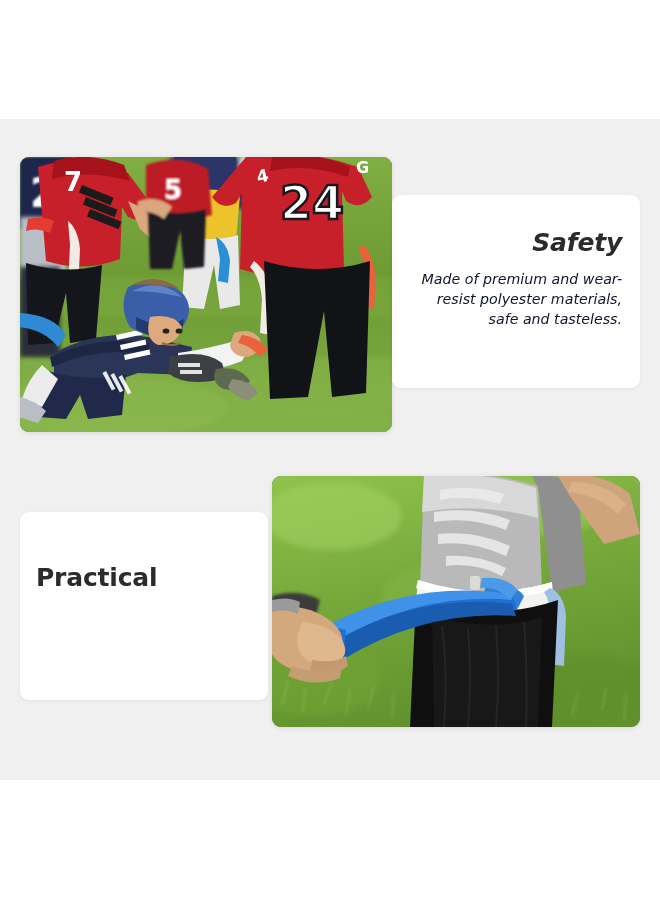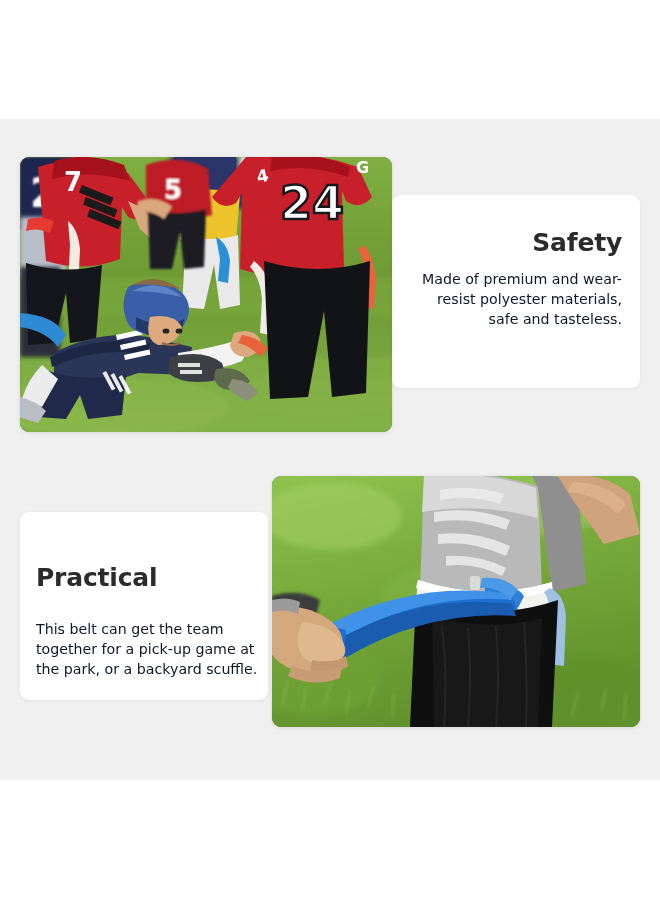--- a/index.html
+++ b/index.html
@@ -34,27 +34,27 @@
     font-weight:bold;
     letter-spacing:-0.2px;
     line-height:1.1;
   }
   .body-text {
     color:#0f172a;
     font-size:14.2px;
     line-height:1.42;
   }
   .card-safety .inner {
-    position:absolute; right:18px; top:34px; width:212px; text-align:right;
+    position:absolute; right:18px; top:34px; width:212px; text-align:right;font-style:italic;
   }
   .card-safety .heading { margin-bottom:12px; }
   .card-practical .inner {
     position:absolute; left:16px; top:52px; width:226px; text-align:left;
   }
-  .card-practical .heading { margin-bottom:27px; }
+  .card-practical .heading { margin-bottom:9px; }
 
   
   .photo {
     position:absolute;
     border-radius:9px;
     overflow:hidden;
     background:#5d7a32;
     box-shadow:0 1px 5px rgba(0,0,0,0.10);
   }
   .photo-top { left:20px; top:157px; width:372px; height:275px; }
@@ -209,21 +209,20 @@
   <div class="text-card card-safety">
     <div class="inner">
       <div class="heading">Safety</div>
       <div class="body-text">Made of premium and wear-resist polyester materials, safe and tasteless.</div>
     </div>
   </div>
 
   <div class="text-card card-practical">
     <div class="inner">
       <div class="heading">Practical</div>
-      <div class="body-text">This belt can get the team together for a pick-up game at the park, or a backyard scuffle.</div>
     </div>
   </div>
 
   <div class="photo photo-bottom">
     <svg viewBox="0 0 368 251" preserveAspectRatio="xMidYMid slice">
       <defs>
         <linearGradient id="grassB" x1="0" y1="0" x2="0.3" y2="1">
           <stop offset="0%" stop-color="#8fc24e"></stop>
           <stop offset="50%" stop-color="#76a93a"></stop>
           <stop offset="100%" stop-color="#62922e"></stop>

